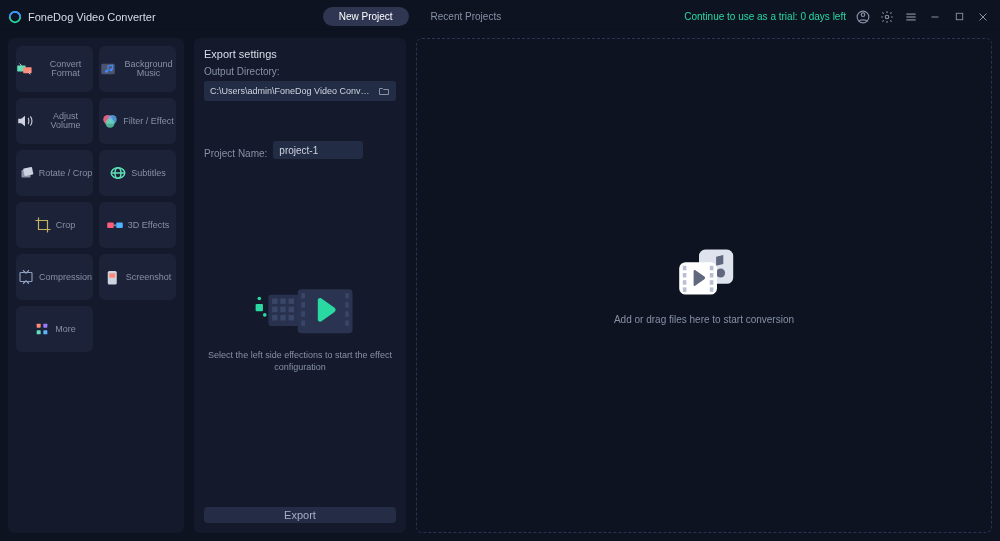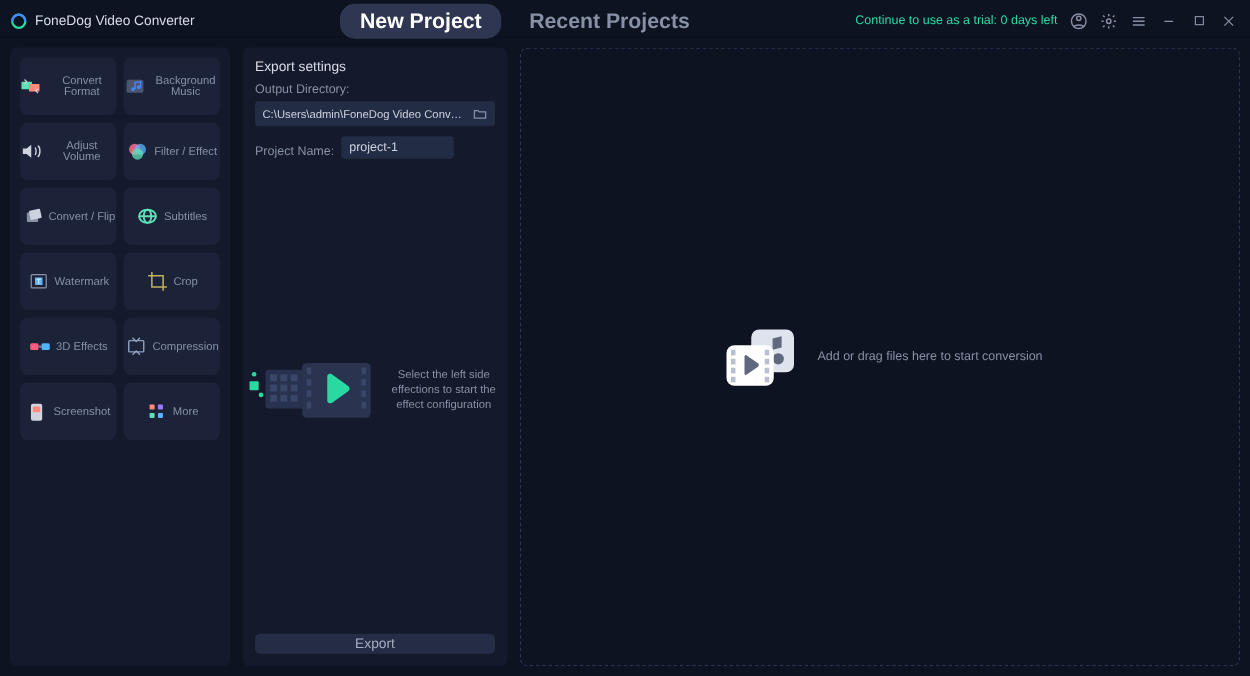--- a/index.html
+++ b/index.html
@@ -31,23 +31,22 @@
   
   .titlebar{
     display:flex;align-items:center;height:30px;padding:4px 10px 0 8px;
     background:var(--bg);border-bottom:1px solid #0b1020;
   }
   .brand{display:flex;align-items:center;gap:6px;}
   .brand-logo{width:14px;height:14px;}
   .brand-name{font-size:11px;color:var(--text);}
   .tabs{display:flex;gap:6px;margin:0 auto;}
   .tab{
-    padding:4px 16px;border-radius:12px;font-size:17px;color:var(--muted);
+    padding:4px 16px;border-radius:12px;font-size:10px;color:var(--muted);
     cursor:pointer;
-    font-weight:bold;
   }
   .tab.active{background:var(--pill);color:#fff;}
   .title-right{display:flex;align-items:center;gap:10px;justify-content:flex-end;}
   .trial{color:var(--accent);font-size:10px;}
   .tb-ico{width:14px;height:14px;display:flex;align-items:center;justify-content:center;color:var(--muted);cursor:pointer;}
   .win-btn{width:14px;height:14px;display:flex;align-items:center;justify-content:center;color:var(--muted);cursor:pointer;}
 
   
   .wrap{display:flex;gap:10px;padding:8px;height:calc(541px - 30px);}
   .sidebar{
@@ -76,38 +75,38 @@
     border-radius:3px;height:20px;padding:0 6px;gap:6px;
   }
   .od-path{flex:1;font-size:9px;color:#cfd3e0;white-space:nowrap;overflow:hidden;text-overflow:ellipsis;}
   .folder-ico{width:12px;height:12px;color:var(--muted);cursor:pointer;}
   .pn-row{
     display:flex;align-items:flex-end;gap:6px;margin:8px 10px 0;
   }
   .pn-label{font-size:10px;color:var(--muted);}
   .pn-input{
     background:var(--input);border:none;border-radius:3px;height:18px;width:90px;
-    color:#cfd3e0;font-size:10px;padding:0 6px;outline:none;
+    color:#cfd3e0;font-size:10px;padding:0 6px;outline:none;margin-top:32px;
   }
 
   .settings-mid{
-    flex:1;display:flex;flex-direction:row;align-items:center;justify-content:center;gap:10px;
+    flex:1;display:flex;flex-direction:column;align-items:center;justify-content:center;gap:10px;
   }
   .effect-illus{width:100px;height:58px;position:relative;}
   .mid-text{font-size:9px;color:var(--muted);text-align:center;line-height:1.3;}
   .export-wrap{padding:10px;}
   .export-btn{
     width:100%;height:16px;border-radius:4px;background:#252d46;border:none;
     color:#a7aec2;font-size:11px;cursor:pointer;
   }
 
   .drop{
     flex:1;border-radius:6px;
     border:1px dashed #2a3350;background:transparent;
-    display:flex;flex-direction:row;align-items:center;justify-content:center;gap:16px;
+    display:flex;flex-direction:column;align-items:center;justify-content:center;gap:16px;
     cursor:pointer;
   }
   .drop-ico{width:64px;height:52px;position:relative;}
   .drop-text{font-size:10px;color:var(--muted);}
 
   svg{display:block;}
 </style>
 </head>
 <body>
 
@@ -218,44 +217,34 @@
         <span class="tile-label">Filter / Effect</span>
       </div>
 
       <div class="tile">
         <span class="tile-ico">
           <svg viewBox="0 0 24 24" width="18" height="18">
             <rect x="6" y="8" width="12" height="10" rx="1" fill="#8a92a8"></rect>
             <rect x="9" y="5" width="12" height="10" rx="1" fill="#cdd2e0" transform="rotate(-12 15 10)"></rect>
           </svg>
         </span>
-        <span class="tile-label">Convert / Flip</span>
+        <span class="tile-label">Rotate / Crop</span>
       </div>
 
       <div class="tile">
         <span class="tile-ico">
           <svg viewBox="0 0 24 24" width="18" height="18">
             <ellipse cx="12" cy="12" rx="9" ry="7" fill="none" stroke="#5fe0b6" stroke-width="2"></ellipse>
             <ellipse cx="12" cy="12" rx="4" ry="7" fill="none" stroke="#5fe0b6" stroke-width="2"></ellipse>
             <line x1="3" y1="12" x2="21" y2="12" stroke="#5fe0b6" stroke-width="2"></line>
           </svg>
         </span>
         <span class="tile-label">Subtitles</span>
       </div>
 
-      <div class="tile">
-        <span class="tile-ico">
-          <svg viewBox="0 0 24 24" width="18" height="18">
-            <rect x="4" y="5" width="16" height="14" rx="1" fill="none" stroke="#8a92a8" stroke-width="1.3"></rect>
-            <rect x="8" y="8" width="8" height="8" fill="#5fb4ff"></rect>
-            <text x="12" y="15" text-anchor="middle" font-size="8" fill="#fff" font-family="Arial">T</text>
-          </svg>
-        </span>
-        <span class="tile-label">Watermark</span>
-      </div>
 
       <div class="tile">
         <span class="tile-ico">
           <svg viewBox="0 0 24 24" width="18" height="18" fill="none" stroke="#c4b25f" stroke-width="1.6">
             <path d="M6 2v16h16"></path>
               <path d="M2 6h16v16"></path>
           </svg>
         </span>
         <span class="tile-label">Crop</span>
       </div>

